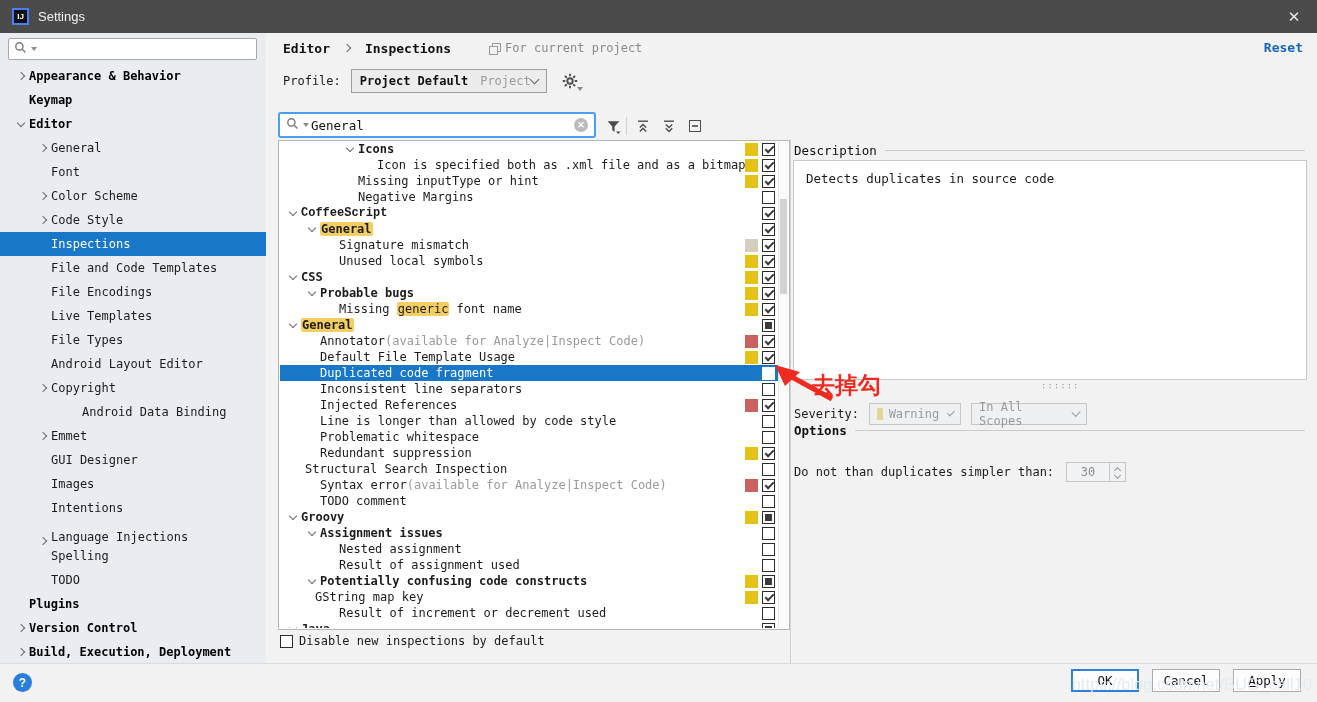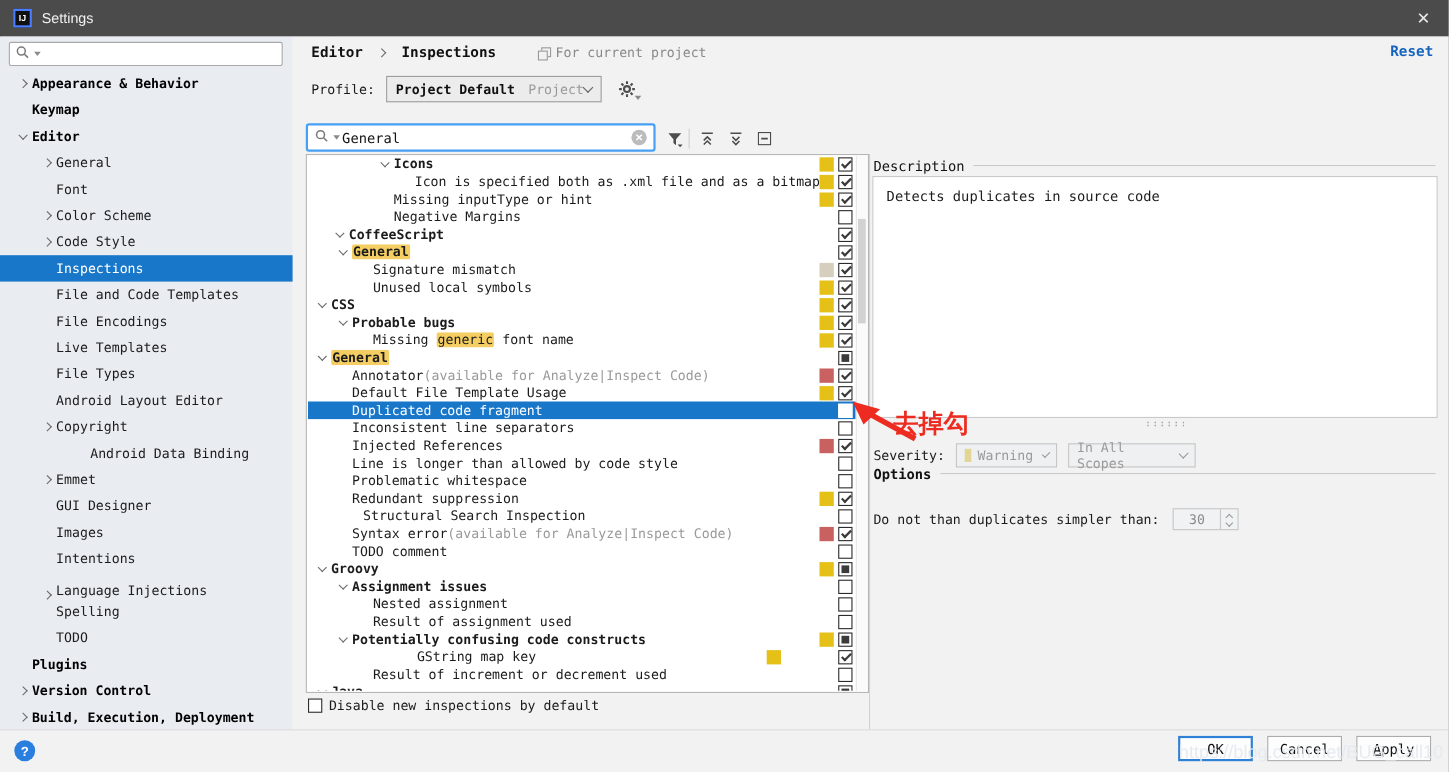--- a/index.html
+++ b/index.html
@@ -364,21 +364,21 @@
           <span class="sq" style="background: rgb(229, 193, 23);"></span>
           <span class="cb checked"></span>
         </div>
         <div class="trow" style="padding-left: 61px;">
           <span class="chev"></span>
           <span class="lbl">Negative Margins</span>
           <span class="sp"></span>
           <span class="sq"></span>
           <span class="cb"></span>
         </div>
-        <div class="trow bold" style="padding-left: 20px;">
+        <div class="trow bold" style="padding-left: 4px; font-family: Liberation Mono, monospace;">
           <span class="chev">
             <i class="down"></i>
           </span>
           <span class="lbl">CoffeeScript</span>
           <span class="sp"></span>
           <span class="sq"></span>
           <span class="cb checked"></span>
         </div>
         <div class="trow bold" style="padding-left: 23px;">
           <span class="chev">
@@ -487,21 +487,21 @@
           <span class="sq"></span>
           <span class="cb"></span>
         </div>
         <div class="trow" style="padding-left: 23px;">
           <span class="chev"></span>
           <span class="lbl">Redundant suppression</span>
           <span class="sp"></span>
           <span class="sq" style="background: rgb(229, 193, 23);"></span>
           <span class="cb checked"></span>
         </div>
-        <div class="trow" style="padding-left: 33px;">
+        <div class="trow" style="padding-left: 8px;">
           <span class="chev"></span>
           <span class="lbl">Structural Search Inspection</span>
           <span class="sp"></span>
           <span class="sq"></span>
           <span class="cb"></span>
         </div>
         <div class="trow" style="padding-left: 23px;">
           <span class="chev"></span>
           <span class="lbl">Syntax error</span>
           <span class="suffix"> (available for Analyze|Inspect Code)</span>
@@ -550,21 +550,21 @@
         </div>
         <div class="trow bold" style="padding-left: 23px;">
           <span class="chev">
             <i class="down"></i>
           </span>
           <span class="lbl">Potentially confusing code constructs</span>
           <span class="sp"></span>
           <span class="sq" style="background: rgb(229, 193, 23);"></span>
           <span class="cb partial"></span>
         </div>
-        <div class="trow" style="padding-left: 34px; gap: 48px;">
+        <div class="trow" style="padding-left: 18px;">
           <span class="chev"></span>
           <span class="lbl">GString map key</span>
           <span class="sp"></span>
           <span class="sq" style="background: rgb(229, 193, 23);"></span>
           <span class="cb checked"></span>
         </div>
         <div class="trow" style="padding-left: 42px;">
           <span class="chev"></span>
           <span class="lbl">Result of increment or decrement used</span>
           <span class="sp"></span>

